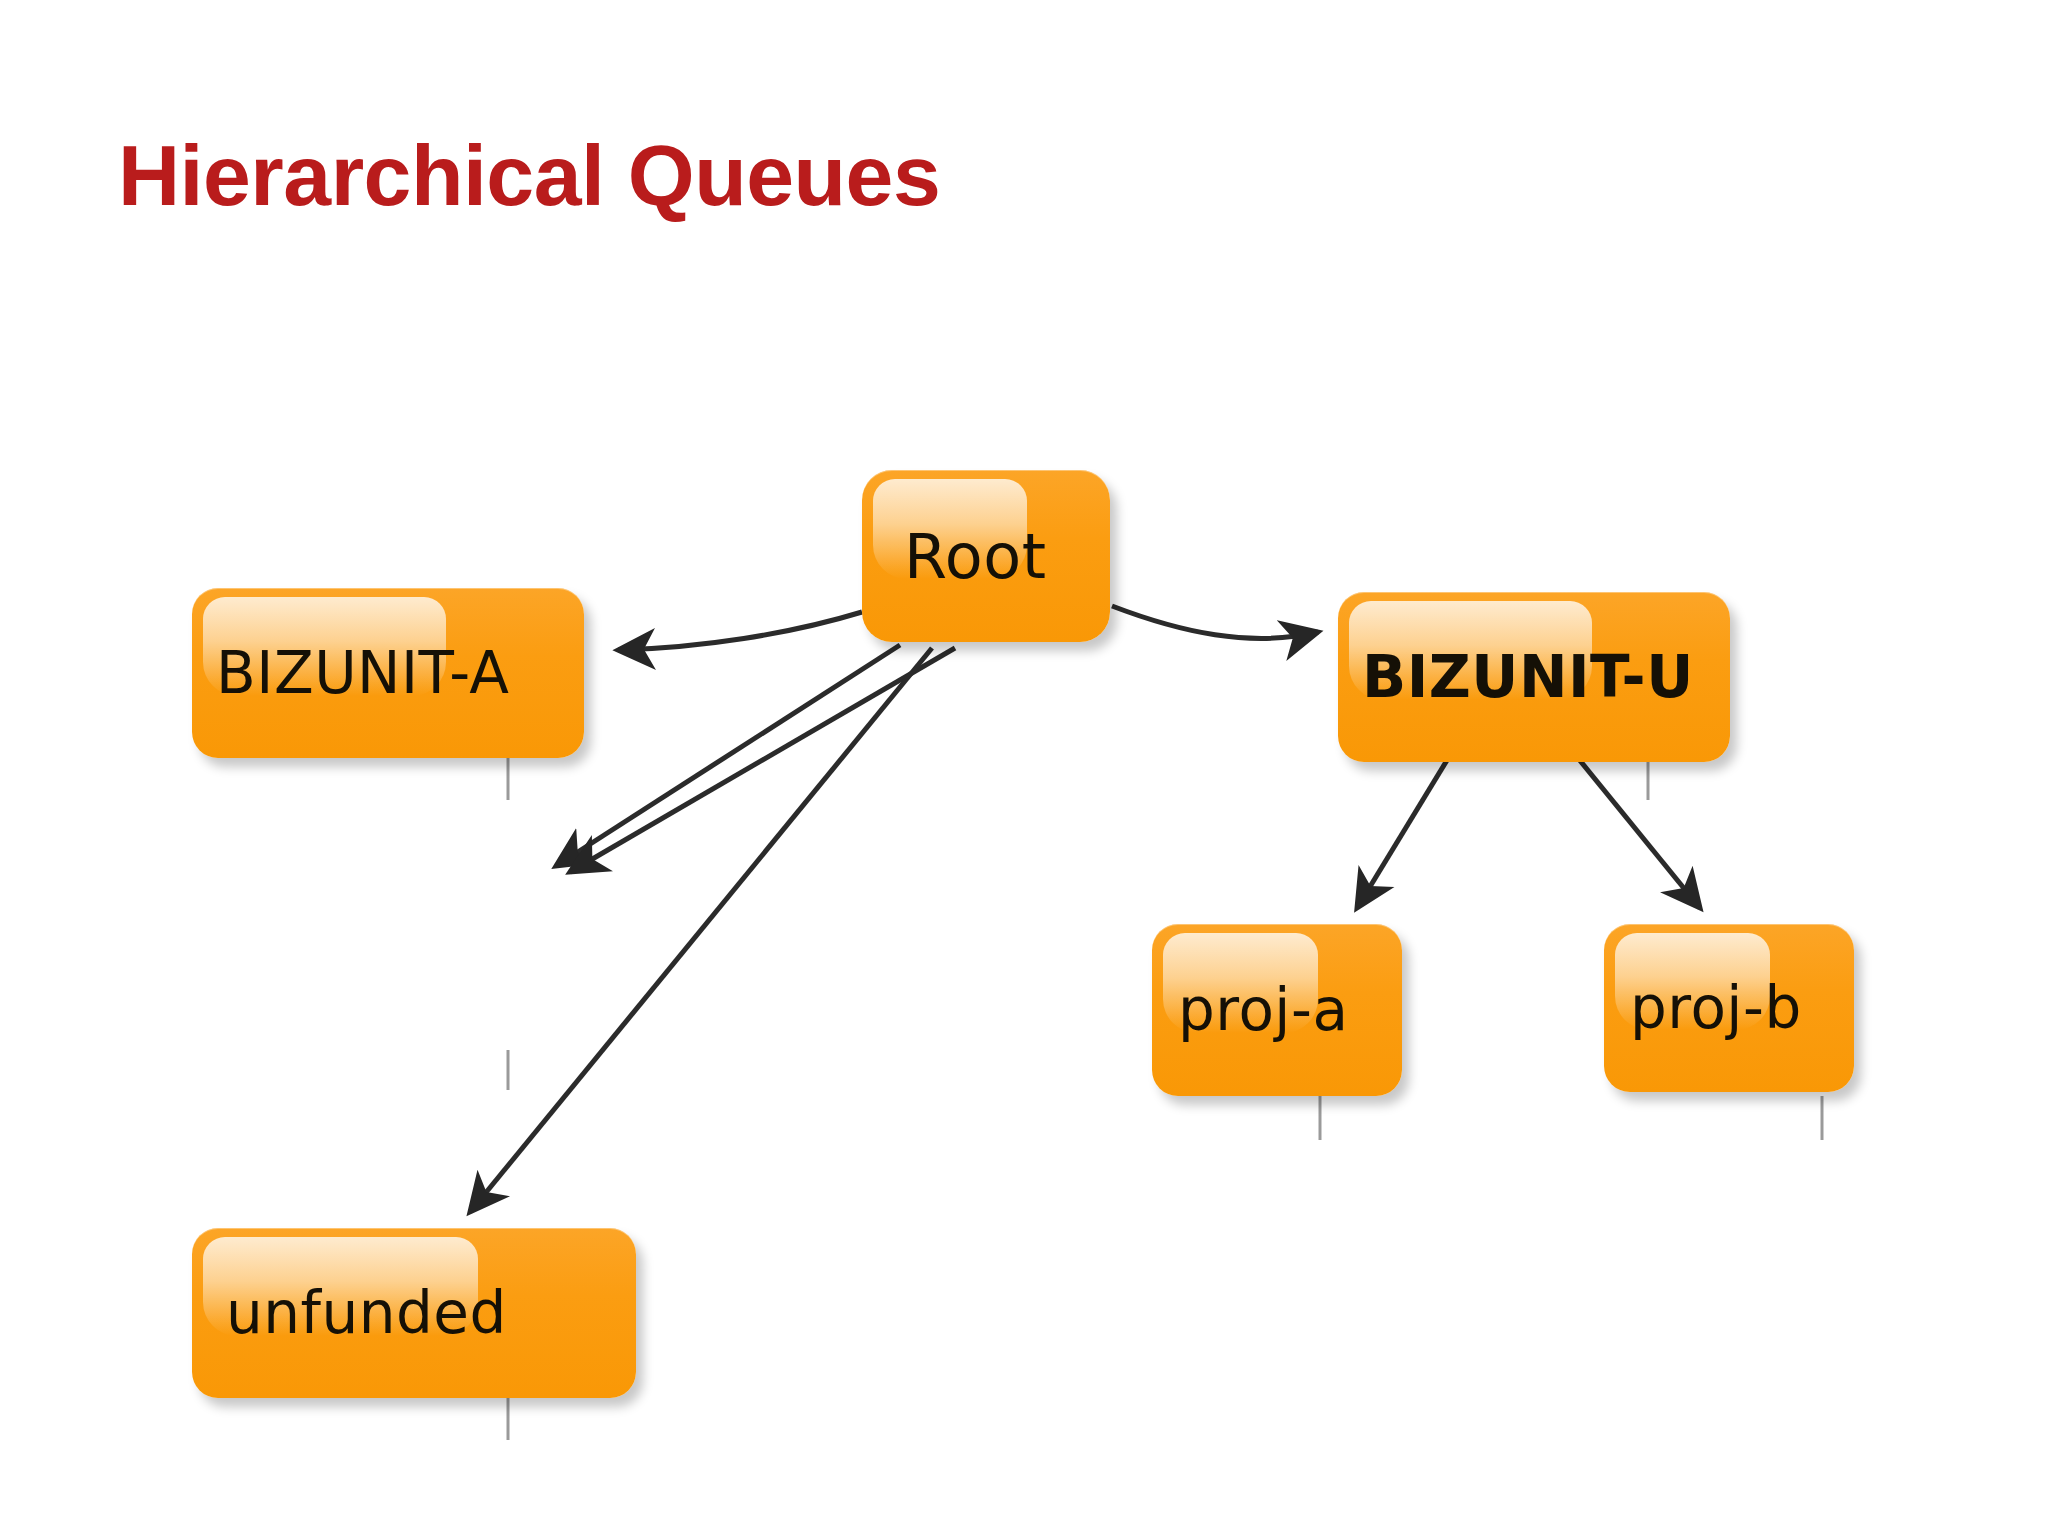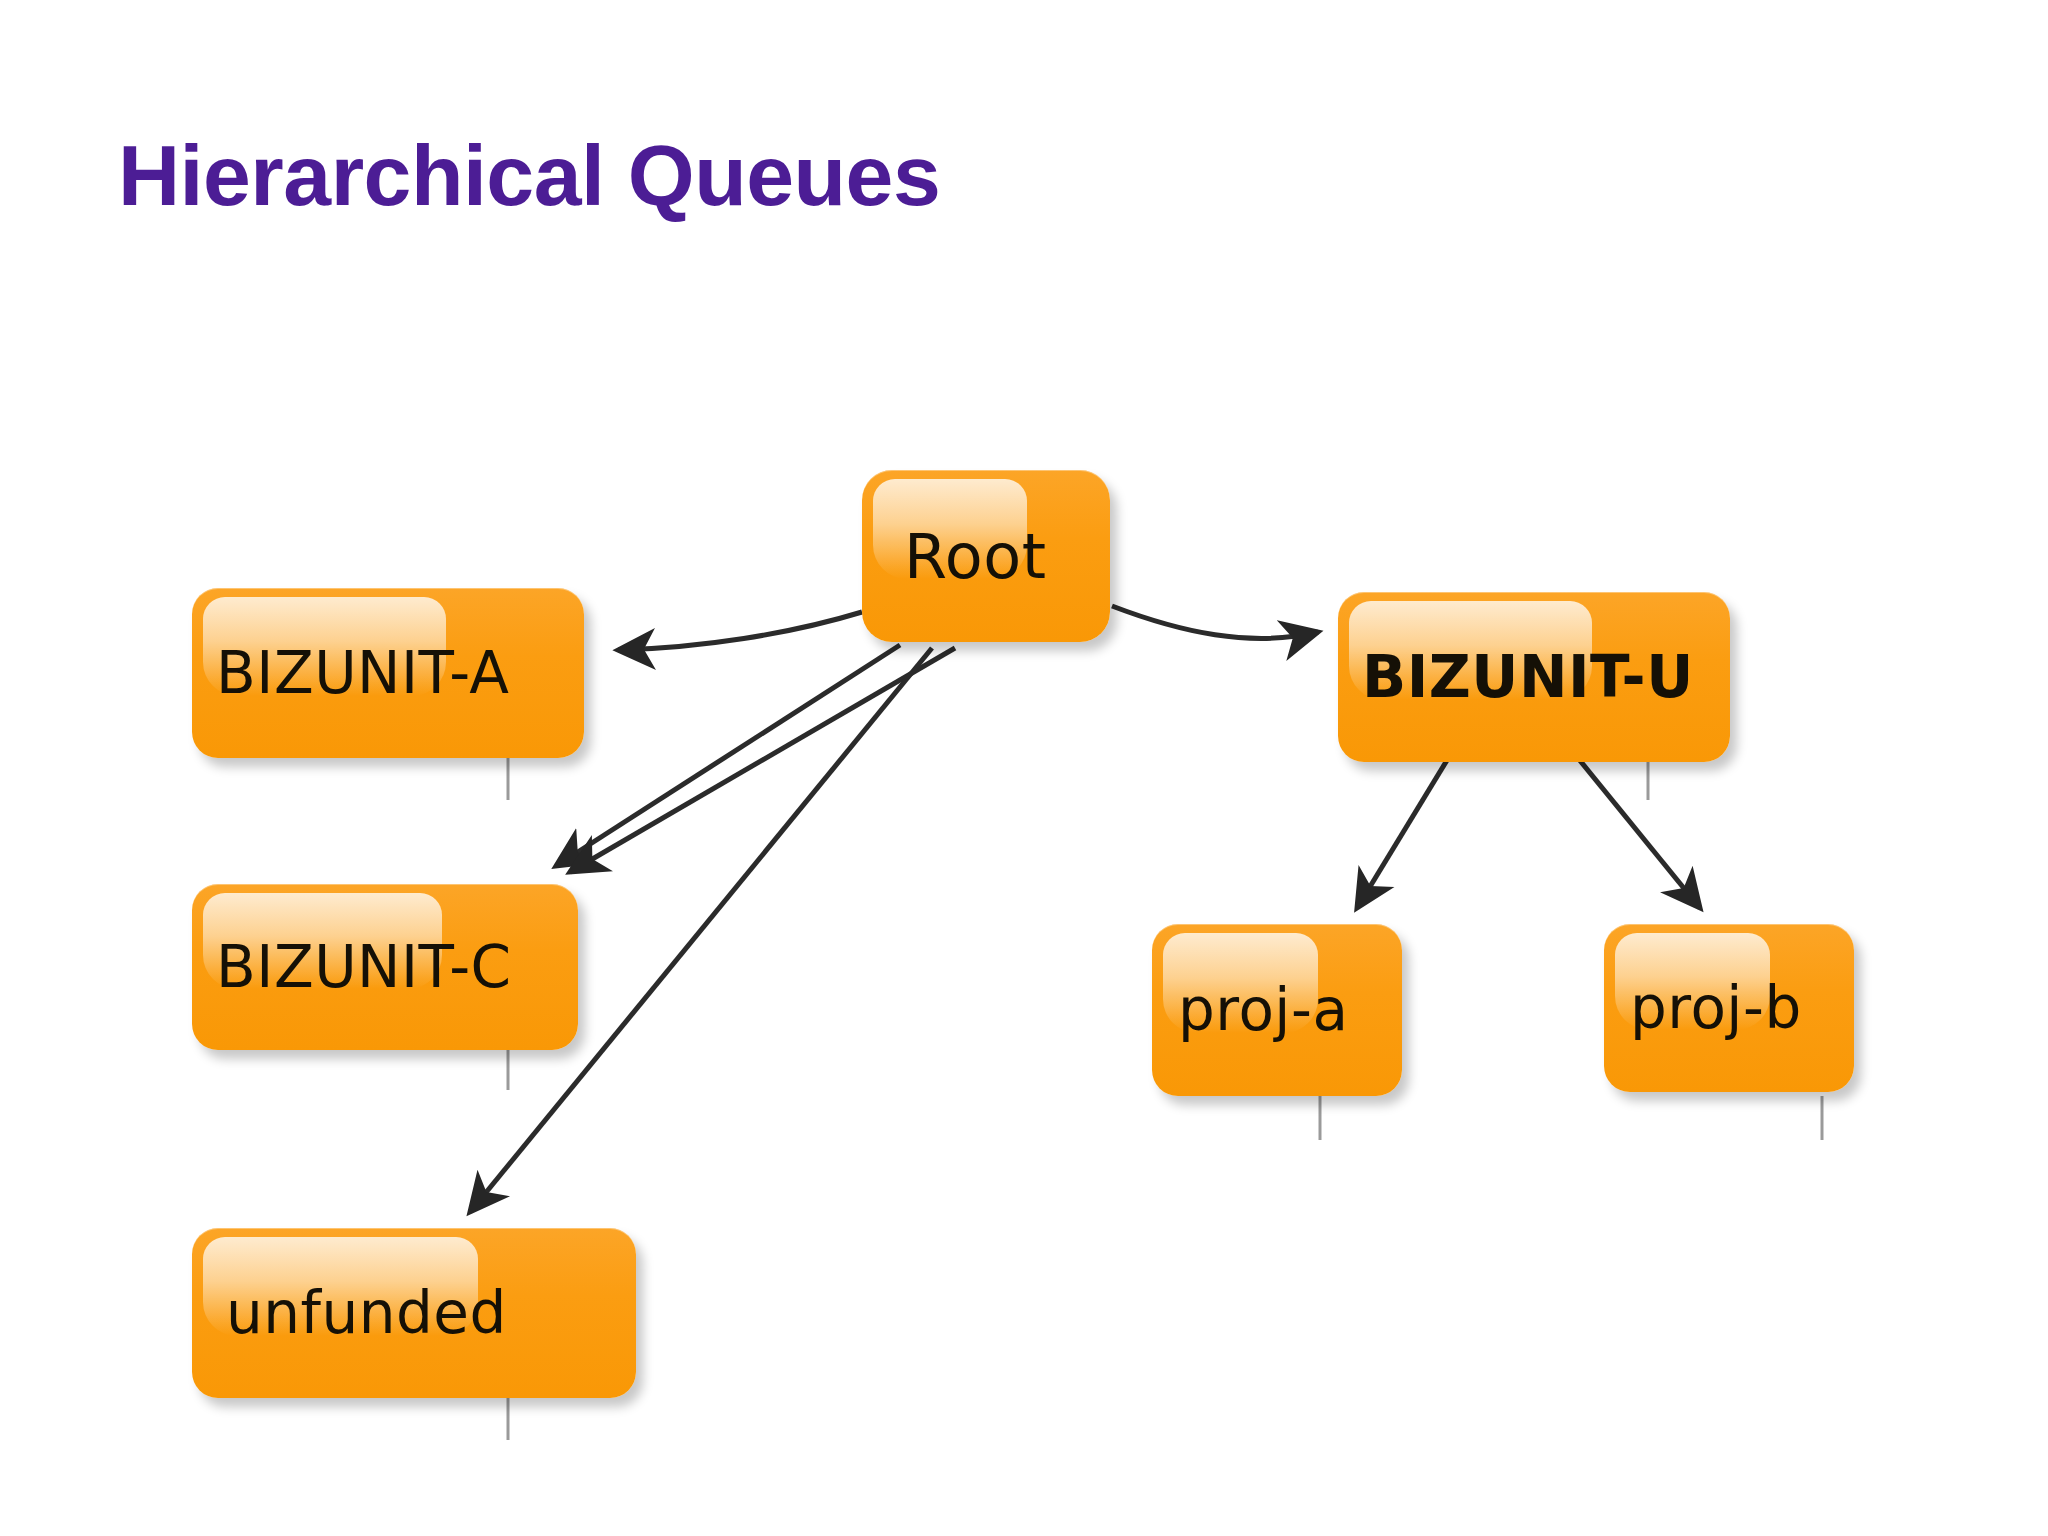--- a/index.html
+++ b/index.html
@@ -25,21 +25,21 @@
   
   #slide-title {
     position: absolute;
     left: 118px;
     top: 132px;
     font-family: "Liberation Sans", "DejaVu Sans", sans-serif;
     font-weight: bold;
     font-size: 86px;
     line-height: 1.0;
     letter-spacing: -0.5px;
-    color: #4c1d95;
+    color: #b91c1c;
     white-space: nowrap;
   }
 
   
   #diagram {
     position: absolute;
     left: 0;
     top: 0;
     width: 2048px;
     height: 1536px;
@@ -154,23 +154,20 @@
     </svg>
 
     <div class="node" id="node-root">
       <span class="node-label">Root</span>
     </div>
 
     <div class="node" id="node-bizunit-a">
       <span class="node-label">BIZUNIT-A</span>
     </div>
 
-    <div class="node" id="node-bizunit-c">
-      <span class="node-label">BIZUNIT-C</span>
-    </div>
 
     <div class="node" id="node-unfunded">
       <span class="node-label">unfunded</span>
     </div>
 
     <div class="node" id="node-bizunit-u">
       <span class="node-label">BIZUNIT-U</span>
     </div>
 
     <div class="node" id="node-proj-a">

